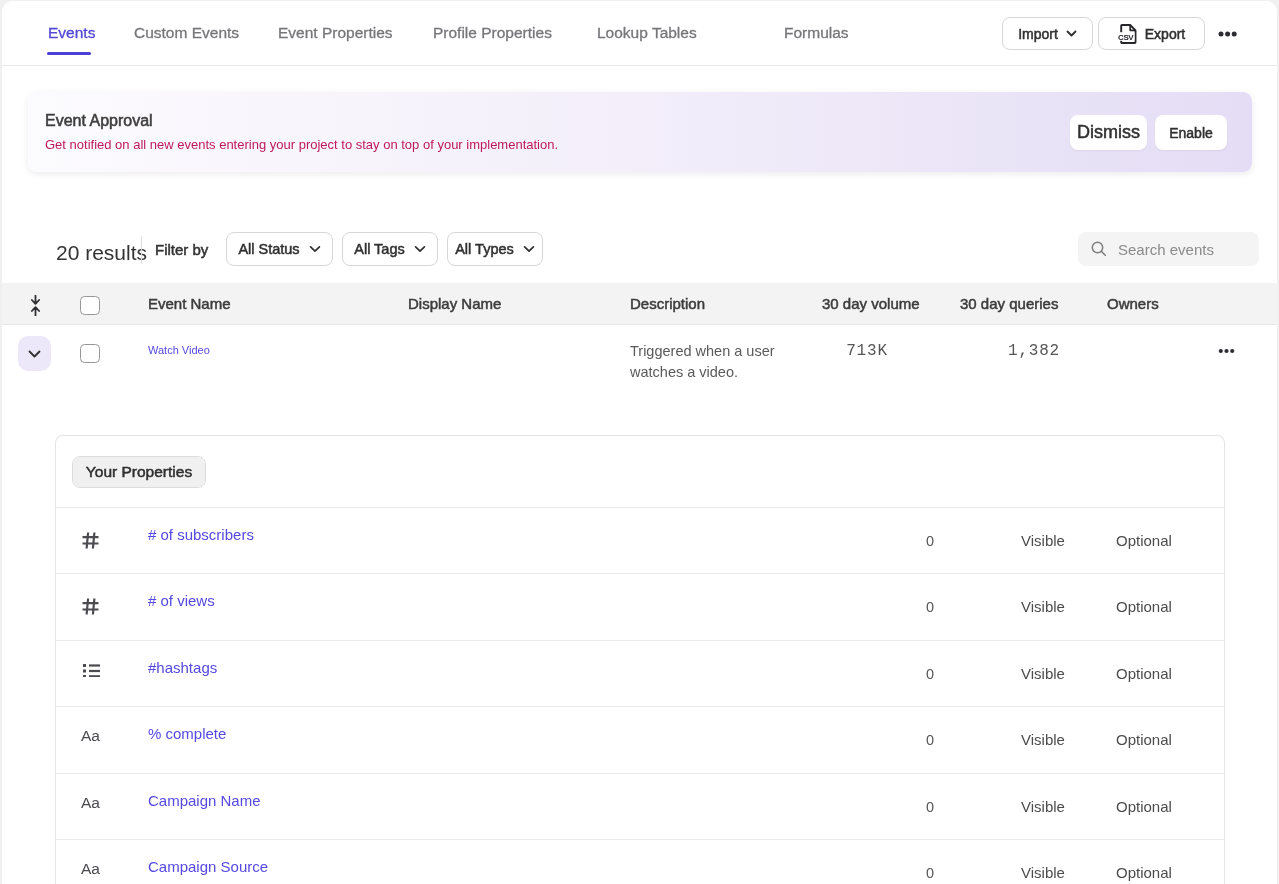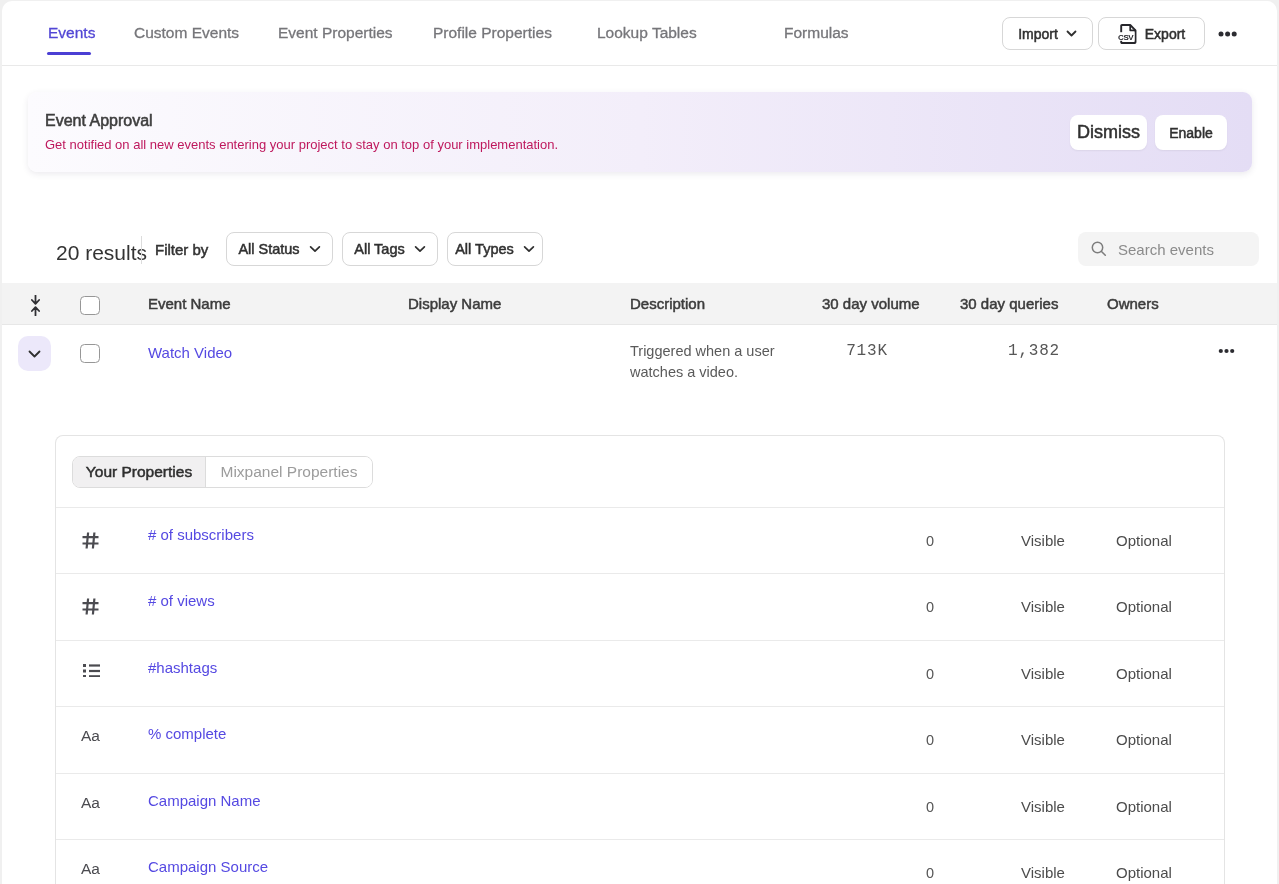--- a/index.html
+++ b/index.html
@@ -88,35 +88,34 @@
 <div class="hdrlbl" style="left:630px;">Description</div>
 <div class="hdrlbl" style="left:822px;">30 day volume</div>
 <div class="hdrlbl" style="left:960px;">30 day queries</div>
 <div class="hdrlbl" style="left:1107px;">Owners</div>
 
 <div class="abs" style="left:18px; top:336px; width:33px; height:35px; background:#ece8fa; border-radius:10px;"></div>
 <svg class="abs" style="left:28px; top:350px;" width="13" height="8" viewBox="0 0 13 8">
     <path d="M1.5 1.5 L6.5 6.5 L11.5 1.5" fill="none" stroke="#2f2f2f" stroke-width="1.8" stroke-linecap="round" stroke-linejoin="round"></path>
   </svg>
 <div class="abs" style="left:80px; top:344px; width:20px; height:19px; border:1.3px solid #979797; border-radius:4.5px; background:#fff;"></div>
-<div class="abs" style="left:148px; top:344px; font-size:15px; color:#5549e2;">Watch Video</div>
+<div class="abs" style="left:148px; top:344px; font-size:11px; color:#5549e2;">Watch Video</div>
 <div class="abs" style="left:630px; top:341px; font-size:14.5px; color:#5a5a5a; line-height:20.5px;">Triggered when a user<br>watches a video.</div>
 <div class="abs mono" style="left:817px; top:342px; width:100px; text-align:center; font-size:16px; letter-spacing:0.8px;">713K</div>
 <div class="abs mono" style="left:960px; top:342px; width:100px; text-align:right; font-size:16px; letter-spacing:0.8px;">1,382</div>
 <svg class="abs" style="left:1218px; top:348px;" width="17" height="6" viewBox="0 0 17 6">
     <circle cx="2.8" cy="3" r="2.1" fill="#2c2c31"></circle>
     <circle cx="8.5" cy="3" r="2.1" fill="#2c2c31"></circle>
     <circle cx="14.2" cy="3" r="2.1" fill="#2c2c31"></circle>
   </svg>
 
 <div class="abs" style="left:55px; top:411px; width:1170px; height:473px; border:1px solid #e4e4e4; border-bottom:none; border-radius:8px 8px 0 0; background:#fff;margin-top:24px;">
 
   <div class="abs" style="left:16px; top:20px; height:32px; border:1px solid #dcdcdc; border-radius:8px; display:flex; overflow:hidden;">
     <div style="width:132px; background:#f1f0f1; display:flex; align-items:center; justify-content:center; font-size:15.5px; font-weight:400; -webkit-text-stroke:0.5px #2f2f2f; color:#2f2f2f;">Your Properties</div>
-    <div style="width:167px; background:#fff; border-left:1px solid #dcdcdc; display:flex; align-items:center; justify-content:center; font-size:15.5px; color:#9c9c9c;">Mixpanel Properties</div>
   </div>
 
   <div class="prow" style="top:70.5px;">
     <svg class="abs" style="left:26px; top:24px;" width="17" height="17" viewBox="0 0 17 17">
         <path d="M6.1 0.5 L4.6 16.5 M12.4 0.5 L10.9 16.5 M0.5 5.2 H16.5 M0.5 11.5 H16.5" stroke="#4b4b50" stroke-width="2.2" fill="none"></path>
       </svg>
     <div class="abs plink" style="left:92px; top:18px;"># of subscribers</div>
     <div class="abs" style="left:800px; top:25px; width:78px; text-align:right; font-size:14.5px; color:#565656;">0</div>
     <div class="abs" style="left:965px; top:24px; font-size:15px; color:#4c4c4c;">Visible</div>
     <div class="abs" style="left:1060px; top:24px; font-size:15px; color:#4c4c4c;">Optional</div>

